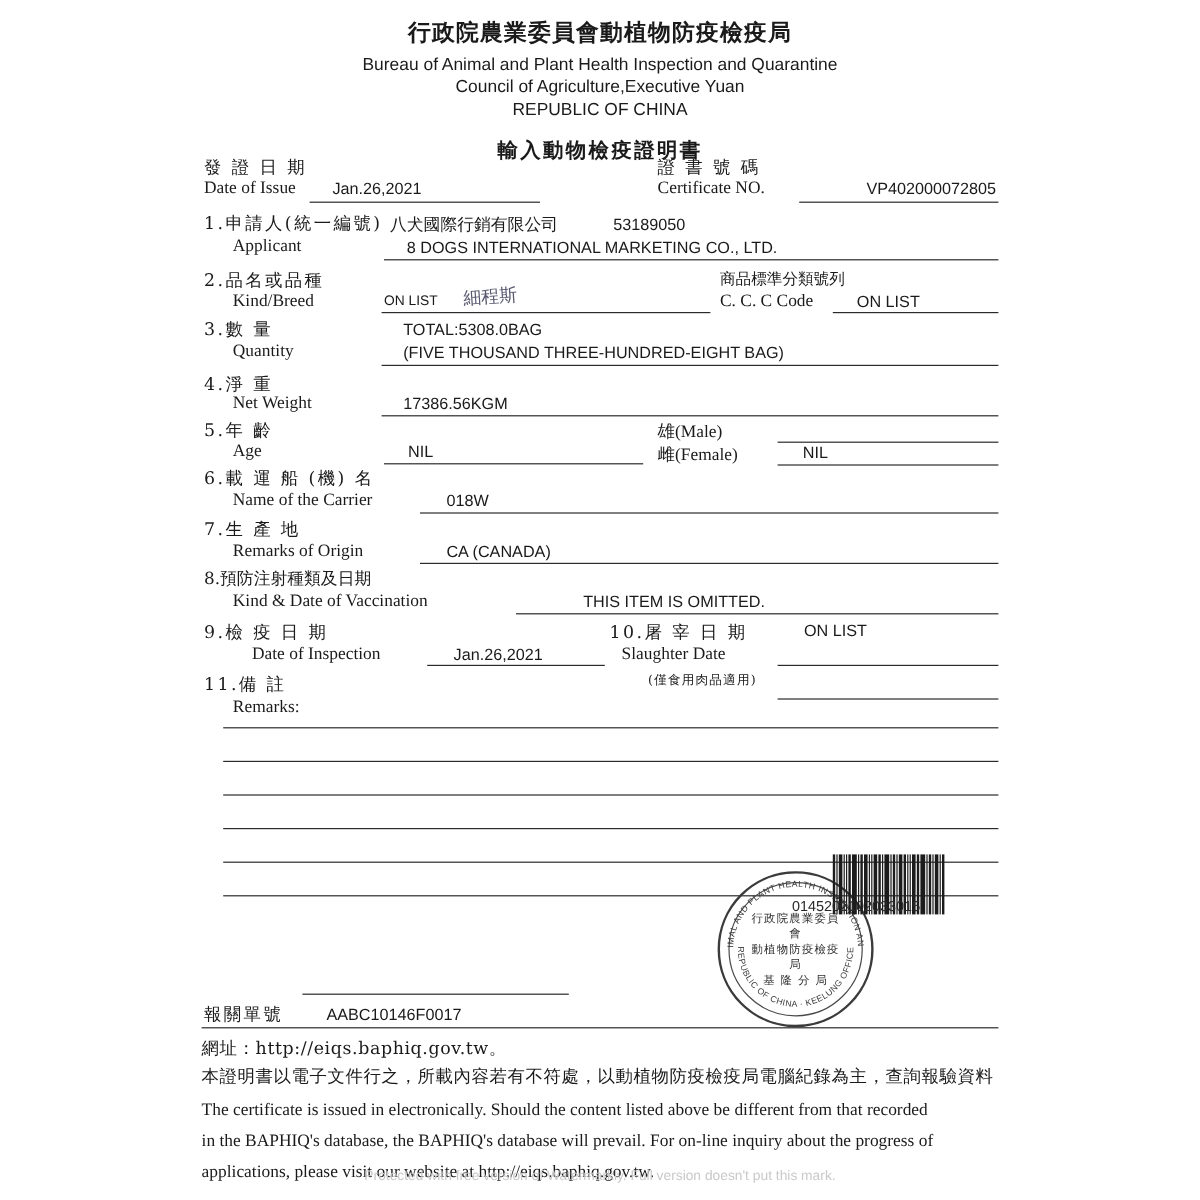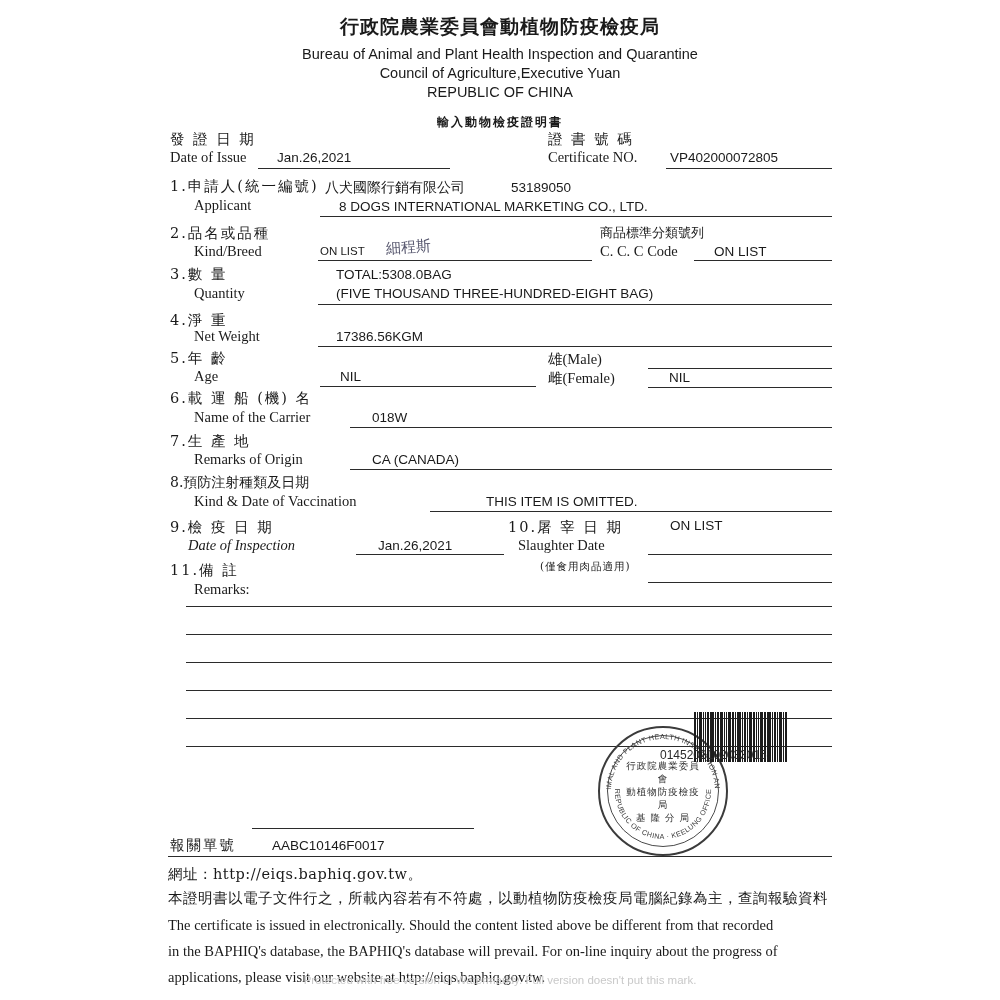--- a/index.html
+++ b/index.html
@@ -35,21 +35,21 @@
     font-weight: 600;
     margin-bottom: 5px;
   }
   .hdr-en1, .hdr-en2, .hdr-en3 {
     font-family: "Liberation Sans", sans-serif;
     font-size: 14.5px;
     line-height: 19px;
   }
   .hdr-title-cn {
     font-family: "DejaVu Serif", serif;
-    font-size: 12px;
+    font-size: 17px;
     letter-spacing: 2px;
     margin-top: 12px;
     font-weight: 600;
   }
   .hdr-title-en {
     font-family: "Liberation Sans", sans-serif;
     font-size: 13.5px;
     letter-spacing: 0.5px;
     margin-top: 1px;
   }
@@ -215,21 +215,21 @@
 
   <div>
 
     <div class="abs lbl-cn" style="left:170px; top:130px;">發 證 日 期</div>
     <div class="abs lbl-en" style="left:170px; top:149px;">Date of Issue</div>
     <div class="abs val" style="left:263px; top:150px;">Jan.26,2021</div>
     <div class="line" style="left:258px; top:168px; width:192px;"></div>
 
     <div class="abs lbl-cn" style="left:548px; top:130px;">證 書 號 碼</div>
     <div class="abs lbl-en" style="left:548px; top:149px;">Certificate NO.</div>
-    <div class="abs val" style="left:656px; top:150px;">VP402000072805</div>
+    <div class="abs val" style="left:708px; top:150px;">VP402000072805</div>
     <div class="line" style="left:666px; top:168px; width:166px;"></div>
 
     <div class="abs lbl-cn" style="left:170px; top:177px;">1.申請人(統一編號)</div>
     <div class="abs val-serif" style="left:325px; top:179px;">八犬國際行銷有限公司</div>
     <div class="abs val" style="left:497px; top:180px;">53189050</div>
     <div class="abs lbl-en" style="left:194px; top:197px;">Applicant</div>
     <div class="abs val" style="left:325px; top:199px;">8 DOGS INTERNATIONAL MARKETING CO., LTD.</div>
     <div class="line" style="left:320px; top:216px; width:512px;"></div>
 
     <div class="abs lbl-cn" style="left:170px; top:224px;">2.品名或品種</div>
@@ -275,21 +275,21 @@
     <div class="abs lbl-en" style="left:194px; top:451px;">Remarks of Origin</div>
     <div class="abs val" style="left:358px; top:452px;">CA (CANADA)</div>
     <div class="line" style="left:350px; top:469px; width:482px;"></div>
 
     <div class="abs lbl-cn" style="left:170px; top:474px; letter-spacing:0; font-size:14px;">8.預防注射種類及日期</div>
     <div class="abs lbl-en" style="left:194px; top:493px;">Kind &amp; Date of Vaccination</div>
     <div class="abs val" style="left:472px; top:494px;">THIS ITEM IS OMITTED.</div>
     <div class="line" style="left:430px; top:511px; width:402px;"></div>
 
     <div class="abs lbl-cn" style="left:170px; top:518px;">9.檢 疫 日 期</div>
-    <div class="abs lbl-en" style="left:188px; top:537px;font-style:italic;">Date of Inspection</div>
+    <div class="abs lbl-en" style="left:210px; top:537px;">Date of Inspection</div>
     <div class="abs val" style="left:364px; top:538px;">Jan.26,2021</div>
     <div class="line" style="left:356px; top:554px; width:148px;"></div>
 
     <div class="abs lbl-cn" style="left:508px; top:518px;">10.屠 宰 日 期</div>
     <div class="abs lbl-en" style="left:518px; top:537px;">Slaughter Date</div>
     <div class="abs val" style="left:656px; top:518px;">ON LIST</div>
     <div class="abs small-cn" style="left:540px; top:560px;">(僅食用肉品適用)</div>
     <div class="line" style="left:648px; top:554px; width:184px;"></div>
 
     <div class="abs lbl-cn" style="left:170px; top:561px;">11.備    註</div>

